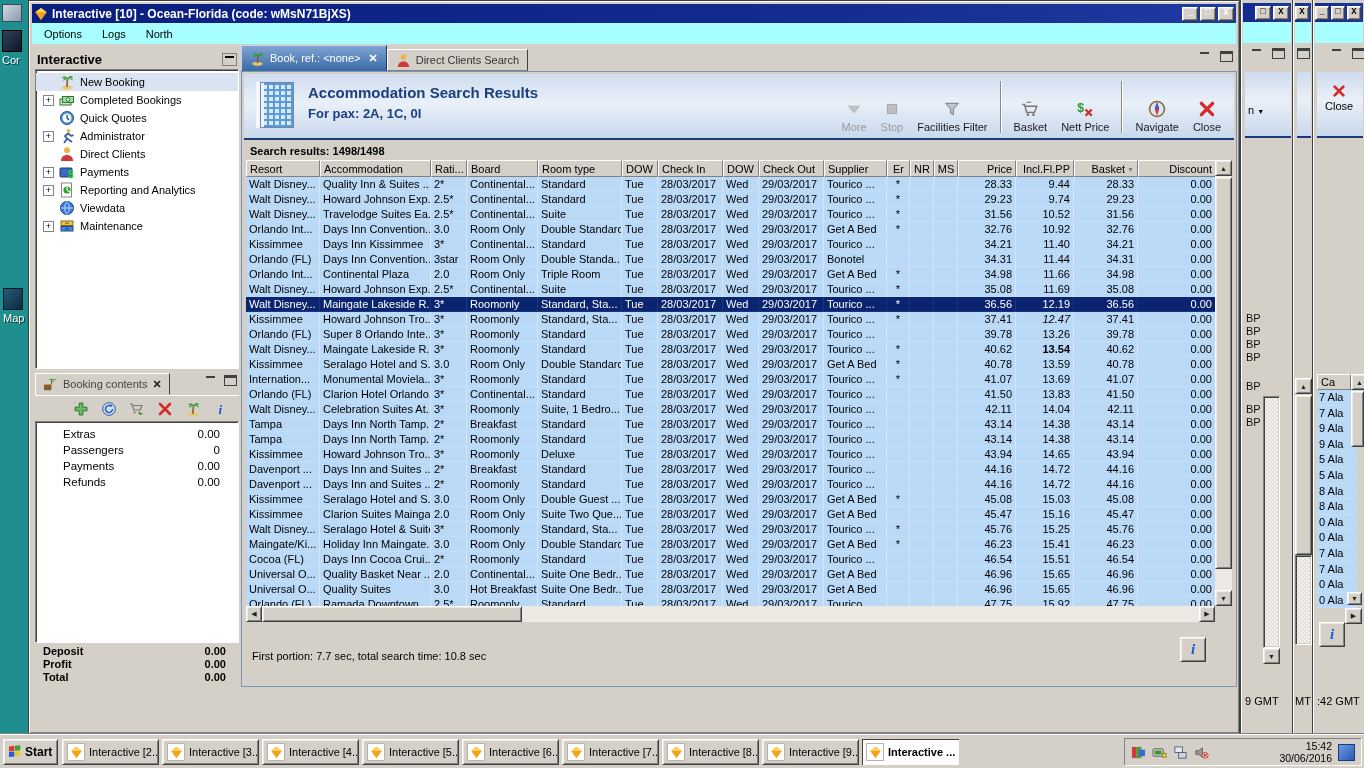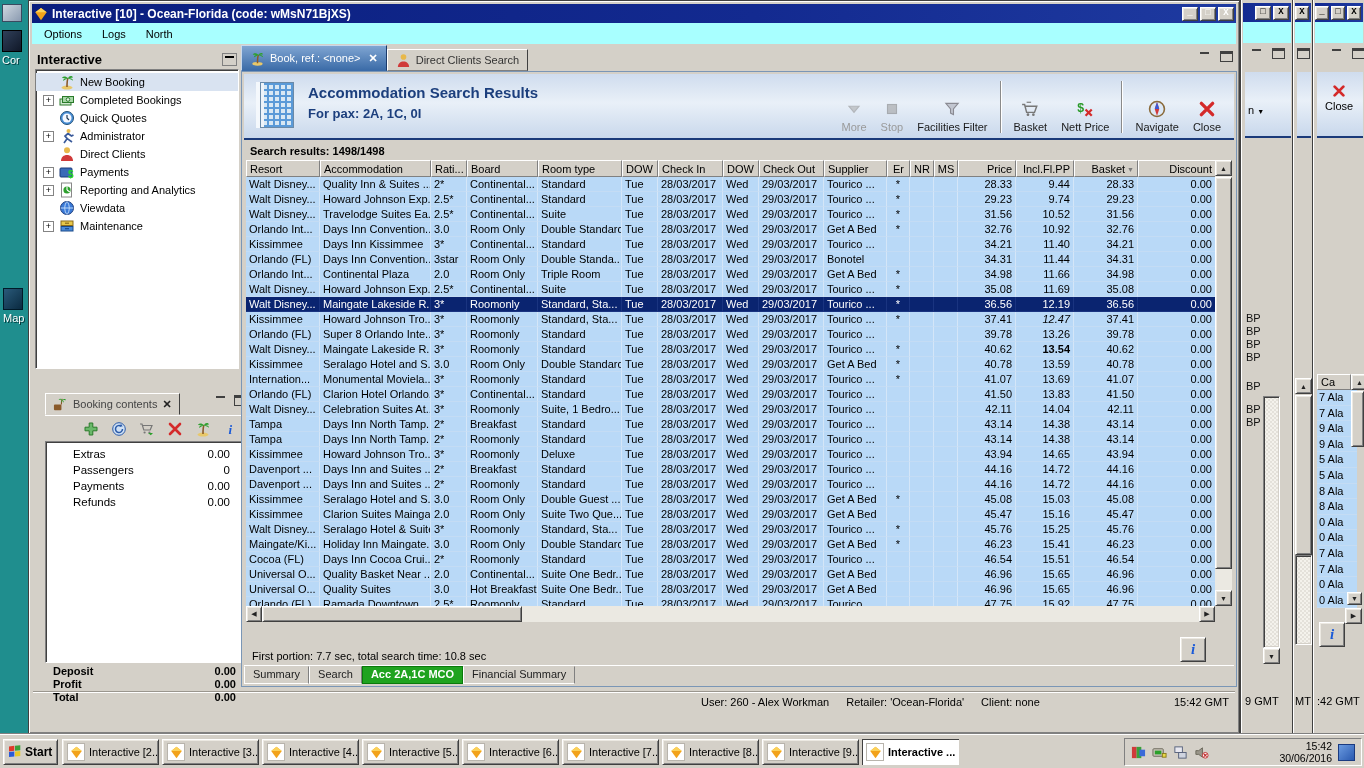--- a/index.html
+++ b/index.html
@@ -41,21 +41,21 @@
   .tree { position:absolute; left:0; right:0; top:20px; bottom:0; background:#fff;
           border:1px solid; border-color:#808080 #fff #fff #808080; box-shadow:inset 1px 1px 0 #404040; padding-top:3px; overflow:hidden; }
   .tree-row { height:18px; display:flex; align-items:center; gap:5px; padding-left:7px; white-space:nowrap; }
   .tree-row.selected { background:#d9e3f1; }
   .expander { width:11px; height:11px; flex:0 0 11px; border:1px solid #848484; background:#fff;
               font-size:9px; line-height:9px; text-align:center; color:#000; }
   .expander.hidden { visibility:hidden; }
   .tree .icon, .tree .icon svg { width:16px; height:16px; display:block; flex:0 0 16px; }
 
   
-  .panel-bk { position:absolute; left:16px; top:372px; width:204px; height:314px;margin-top:20px; }
+  .panel-bk { position:absolute; left:6px; top:372px; width:204px; height:314px; }
   .bk-tabrow { position:relative; height:22px; }
   .bk-tab { position:absolute; left:0; top:0; height:22px; display:inline-flex; align-items:center; gap:5px;
             padding:0 7px; background:#d4d0c8; border:1px solid; border-color:#fff #404040 #d4d0c8 #fff; color:#444; }
   .bk-tab .icon svg { width:15px; height:15px; display:block; }
   .bk-close { font-weight:bold; font-size:11px; color:#222; }
   .bk-winbtns { position:absolute; right:2px; top:2px; display:flex; gap:6px; }
   .glyph-min { width:13px; height:11px; position:relative; }
   .glyph-min:before { content:""; position:absolute; left:1px; top:1px; width:9px; height:2px; background:#404040; }
   .glyph-max { width:13px; height:11px; border:1px solid #404040; position:relative; }
   .glyph-max:before { content:""; position:absolute; left:0; top:0; right:0; height:2px; background:#404040; }
@@ -1204,37 +1204,23 @@
           </div>
           <div class="hscroll">
             <div class="hbtn raised" style="left:0;">◀</div>
             <div class="hthumb raised"></div>
             <div class="hbtn raised" style="right:0;">▶</div>
           </div>
         </div>
 
         <div class="search-time">First portion: 7.7 sec, total search time: 10.8 sec</div>
         <div class="info-btn raised">i</div>
-        <div class="btabs" id="btabs">
-            <div class="btab">Summary</div>
-            <div class="btab">Search</div>
-            <div class="btab active">Acc 2A,1C MCO</div>
-            <div class="btab">Financial Summary</div>
-          </div>
       </div>
     </div>
 
-    <div class="statusbar">
-      <div class="status-group">
-        <span>User: 260 - Alex Workman</span>
-        <span>Retailer: 'Ocean-Florida'</span>
-        <span>Client: none</span>
-      </div>
-      <span class="status-time">15:42 GMT</span>
-    </div>
   </div>
 
   <div class="taskbar">
     <div class="start-btn raised">
       <span class="icon"><svg width="14" height="14" viewBox="0 0 14 14">
             <g transform="skewY(-6)">
               <rect x="1" y="2.5" width="5.3" height="5" fill="#e03a2a"></rect>
               <rect x="7" y="2.5" width="5.3" height="5" fill="#3aa03a"></rect>
               <rect x="1" y="8.2" width="5.3" height="5" fill="#2a5ad8"></rect>
               <rect x="7" y="8.2" width="5.3" height="5" fill="#e8c82a"></rect>

